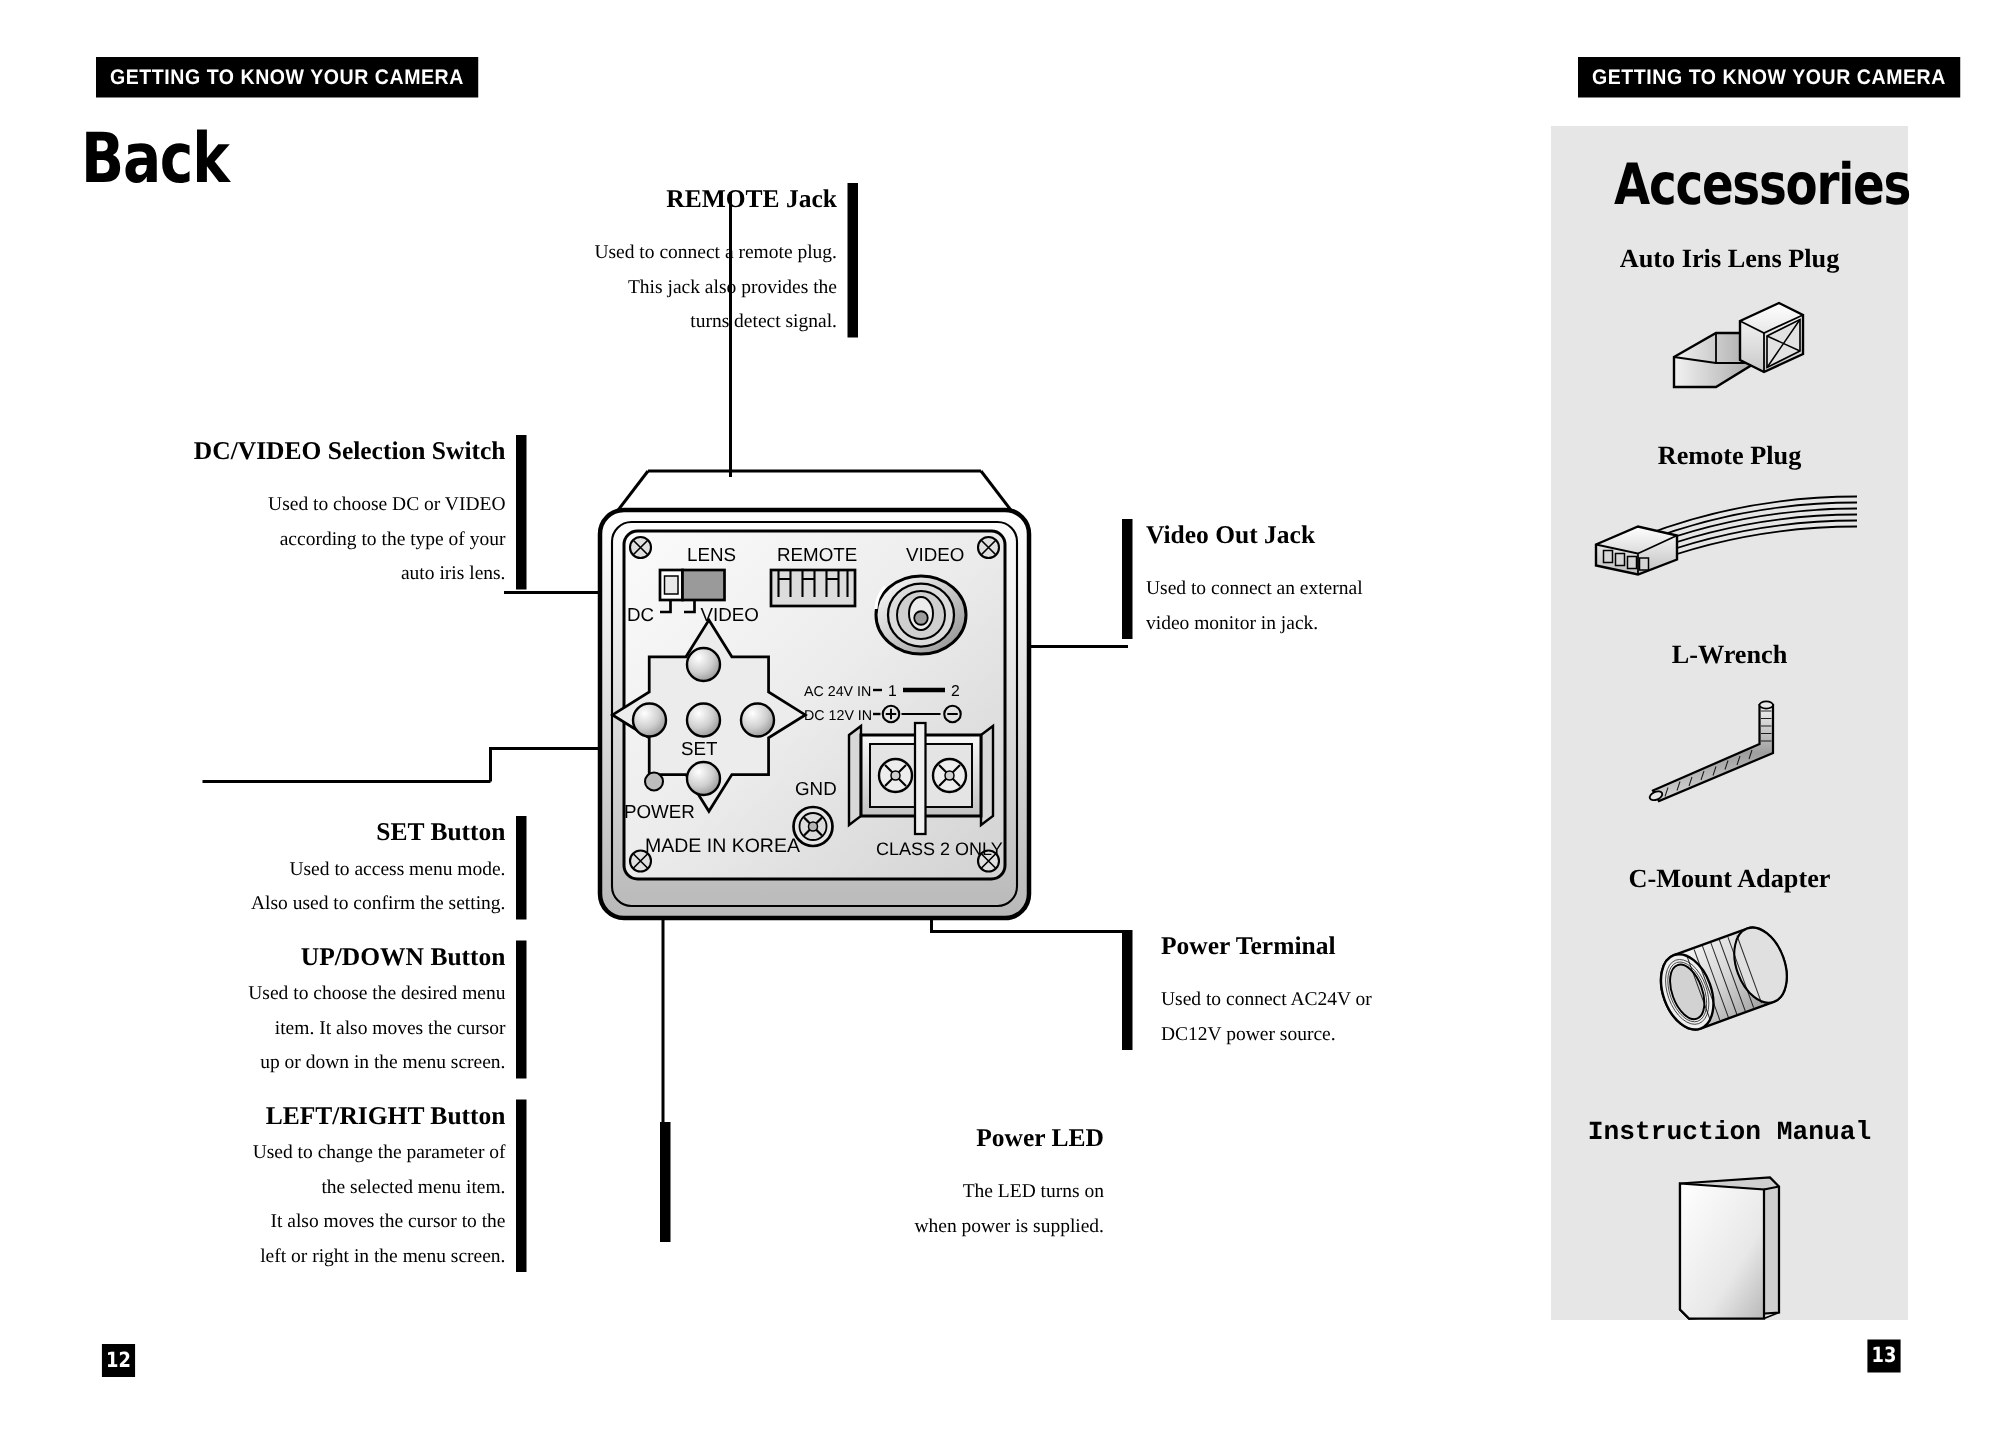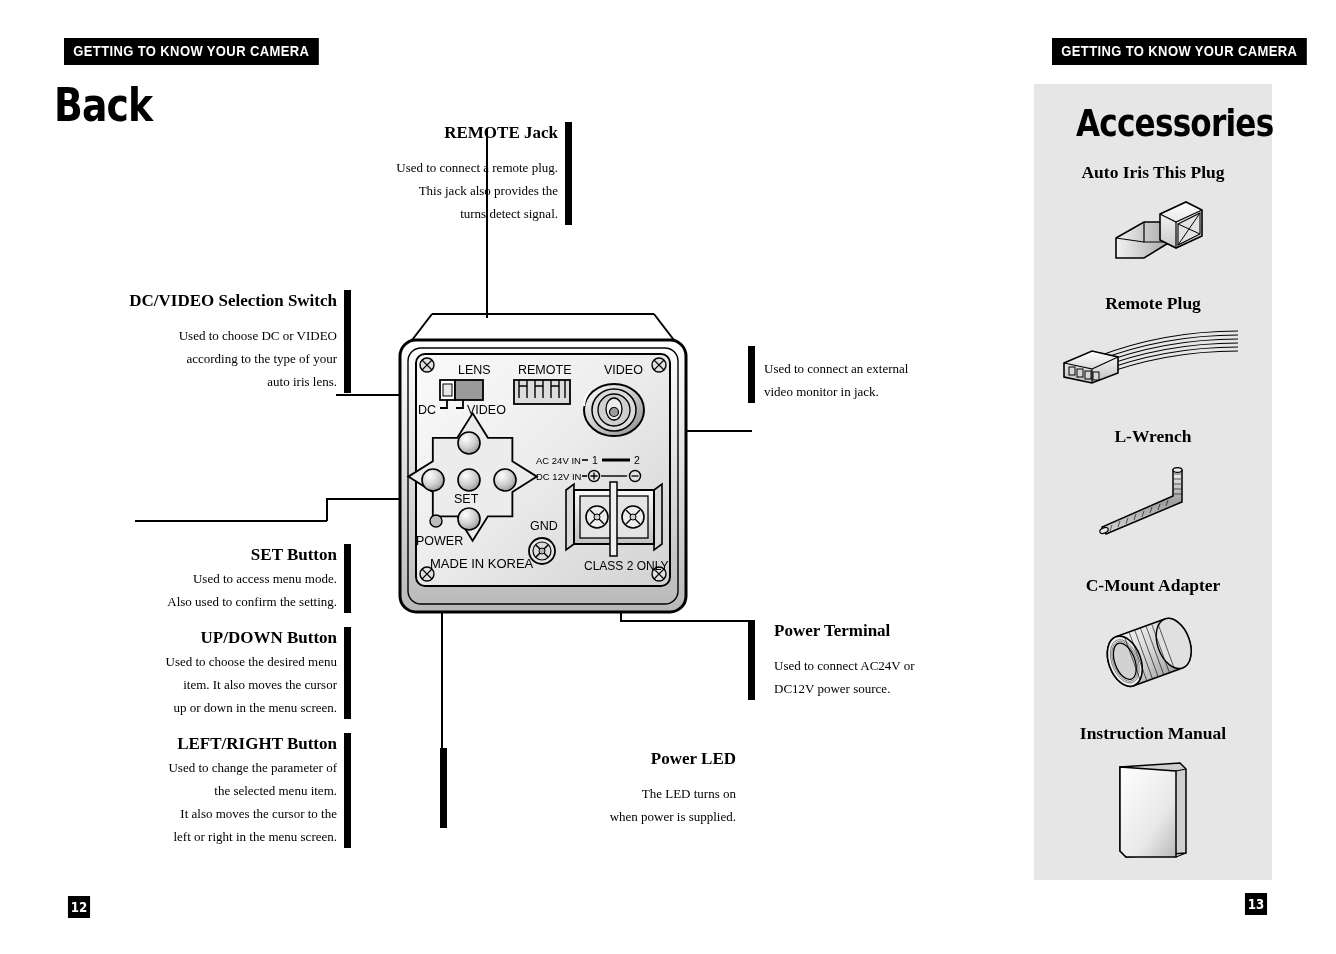--- a/index.html
+++ b/index.html
@@ -176,20 +176,21 @@
     <div class="hd">LEFT/RIGHT Button</div>
     <div class="bd">
       <div>Used to change the parameter of</div>
       <div>the selected menu item.</div>
       <div>It also moves the cursor to the</div>
       <div>left or right in the menu screen.</div>
     </div>
   </div>
 
   <div class="callout left-rule" id="co-videoout" style="left:748px;top:346px;width:280px;">
+    <div class="hd">Video Out Jack</div>
     <div class="gap"></div>
     <div class="bd">
       <div>Used to connect an external</div>
       <div>video monitor in jack.</div>
     </div>
   </div>
 
   <div class="callout left-rule" id="co-powerterm" style="left:748px;top:620px;width:280px;padding-left:26px;">
     <div class="hd">Power Terminal</div>
     <div class="gap"></div>
@@ -357,21 +358,21 @@
       </g>
 
       <text class="dg-txt" id="t-made" x="34" y="260" font-size="13">MADE IN KOREA</text>
     </svg>
   </div>
 
   <div id="acc-panel">
     <div id="acc-title" class="display-title" style="left:42px;top:20px;position:absolute;">Accessories</div>
 
     <div class="acc-item" style="top:78px;">
-      <div class="acc-label">Auto Iris This Plug</div>
+      <div class="acc-label">Auto Iris Lens Plug</div>
       <div class="acc-art" style="margin-top:14px;">
         <svg width="110" height="72" viewBox="0 0 110 72" xmlns="http://www.w3.org/2000/svg">
           <defs>
             <linearGradient id="pg1" x1="0" y1="0" x2="0" y2="1">
               <stop offset="0" stop-color="#ffffff"></stop>
                 <stop offset="1" stop-color="#c9c9c9"></stop>
             </linearGradient>
             <linearGradient id="pg2" x1="0" y1="0" x2="1" y2="0">
               <stop offset="0" stop-color="#f2f2f2"></stop>
                 <stop offset="1" stop-color="#a8a8a8"></stop>
@@ -462,21 +463,21 @@
             </g>
             <g stroke="#000" stroke-width="0.6" opacity="0.7">
               <ellipse cx="26" cy="44" rx="13" ry="22.5" fill="none"></ellipse>
               <ellipse cx="26" cy="44" rx="11.5" ry="20.8" fill="none"></ellipse>
             </g>
           </g>
         </svg>
       </div>
     </div>
 
-    <div class="acc-item" style="top:639px;">
+    <div class="acc-item" style="top:661px;font-family:Liberation Mono, monospace;">
       <div class="acc-label">Instruction Manual</div>
       <div class="acc-art" style="margin-top:14px;">
         <svg width="86" height="104" viewBox="0 0 86 104" xmlns="http://www.w3.org/2000/svg">
           <defs>
             <linearGradient id="bk1" x1="0" y1="0" x2="1" y2="1">
               <stop offset="0" stop-color="#ffffff"></stop>
                 <stop offset="0.65" stop-color="#e8e8e8"></stop>
                 <stop offset="1" stop-color="#b9b9b9"></stop>
             </linearGradient>
           </defs>

